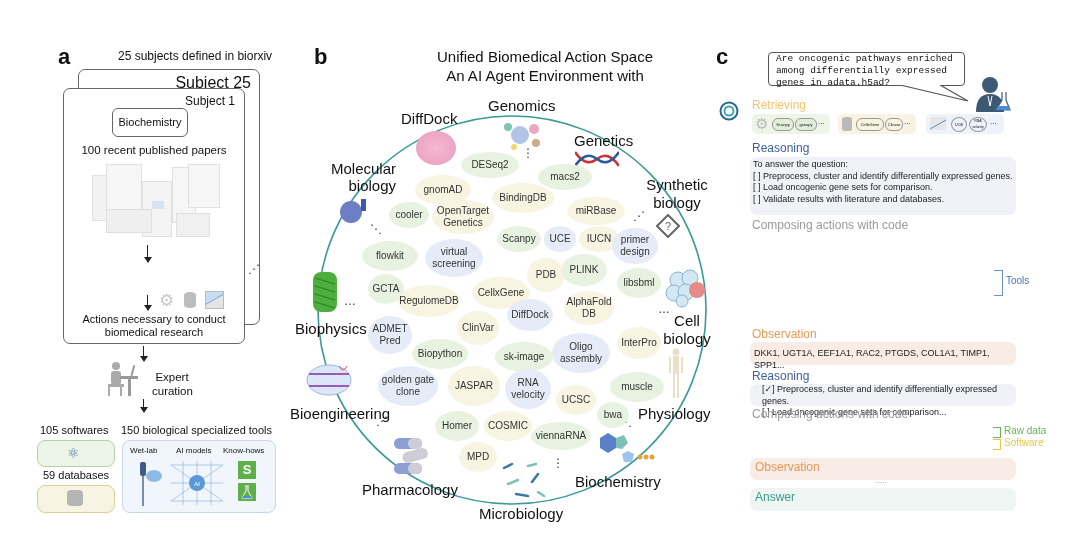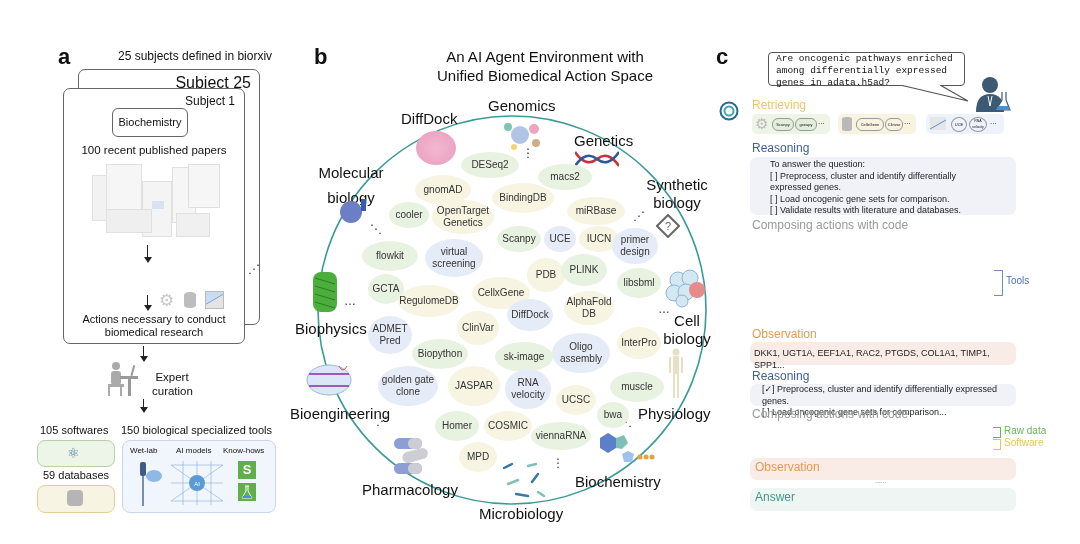--- a/index.html
+++ b/index.html
@@ -108,32 +108,32 @@
   <span class="abs" style="left:115px;top:42px;width:18px;height:18px;background:#5fb04b;">
     <svg width="18" height="18">
         <path d="M7 3 L11 3 M8 3 L8 8 L4 15 L14 15 L10 8 L10 3" stroke="#fff" fill="none" stroke-width="1"></path>
         <path d="M5 13 L13 13 L14 15 L4 15Z" fill="#4a8fd6"></path>
       </svg>
   </span>
 </div>
 
 <div class="abs panel-letter" style="left:314px;top:44px;">b</div>
 <div class="abs ctr" style="left:380px;top:47px;width:330px;font-size:15px;line-height:19px;">
+  <div>Unified Biomedical Action Space</div>
   <div>An AI Agent Environment with</div>
-  <div>Unified Biomedical Action Space</div>
 </div>
 
 <svg class="abs" style="left:0;top:0;" width="1080" height="544">
   <circle cx="512" cy="310" r="194" fill="none" stroke="#3a9a96" stroke-width="1.6"></circle>
 </svg>
 
 <div class="subj" style="left:401px;top:110px;">DiffDock</div>
 <div class="subj" style="left:488px;top:97px;">Genomics</div>
 <div class="subj" style="left:574px;top:132px;">Genetics</div>
-<div class="subj" style="left:316px;top:160px;width:70px;line-height:25px;text-align:center;">Molecular biology</div>
+<div class="subj" style="left:326px;top:160px;width:70px;line-height:17px;text-align:right;">Molecular biology</div>
 <div class="subj" style="left:642px;top:176px;width:70px;line-height:18px;text-align:center;">Synthetic biology</div>
 <div class="subj" style="left:295px;top:320px;">Biophysics</div>
 <div class="subj" style="left:662px;top:312px;width:50px;line-height:18px;text-align:center;">Cell biology</div>
 <div class="subj" style="left:290px;top:405px;">Bioengineering</div>
 <div class="subj" style="left:638px;top:405px;">Physiology</div>
 <div class="subj" style="left:362px;top:481px;">Pharmacology</div>
 <div class="subj" style="left:575px;top:473px;">Biochemistry</div>
 <div class="subj" style="left:479px;top:505px;">Microbiology</div>
 
 <div class="abs" style="left:416px;top:131px;width:40px;height:34px;border-radius:50%;background:radial-gradient(#f4b7d0,#e79ec0);"></div>
@@ -327,21 +327,21 @@
     <svg width="16" height="13">
         <path d="M0 11 L16 2" stroke="#5b8fd0"></path>
       </svg>
   </span>
   <span class="abs" style="left:25px;top:3px;width:14px;height:13px;border:1px solid #999;border-radius:50%;font-size:4px;line-height:13px;text-align:center;">UCE</span>
   <span class="abs" style="left:43px;top:3px;width:16px;height:13px;border:1px solid #999;border-radius:50%;font-size:3.5px;line-height:6px;text-align:center;overflow:hidden;">RNA velocity</span>
   <span class="abs" style="left:64px;top:3px;font-size:8px;">...</span>
 </div>
 
 <div class="sect-title" style="left:752px;top:141px;color:#3d5f9c;">Reasoning</div>
-<div class="box" style="left:750px;top:157px;width:266px;height:58px;background:#f0f2f8;padding:2px 20px;box-sizing:border-box;">
+<div class="box" style="left:750px;top:157px;width:266px;height:58px;background:#f0f2f8;padding:2px 3px;box-sizing:border-box;">
   <div>To answer the question:</div>
   <div>[   ] Preprocess, cluster and identify differentially expressed genes.</div>
   <div>[   ] Load oncogenic gene sets for comparison.</div>
   <div>[   ] Validate results with literature and databases.</div>
 </div>
 <div class="sect-title" style="left:752px;top:218px;color:#9a9a9a;">Composing actions with code</div>
 
 <div class="abs" style="left:994px;top:270px;width:8px;height:24px;border:1.5px solid #6d8fc7;border-left:none;"></div>
 <div class="abs" style="left:1006px;top:275px;font-size:10px;color:#4a72b8;">Tools</div>
 

